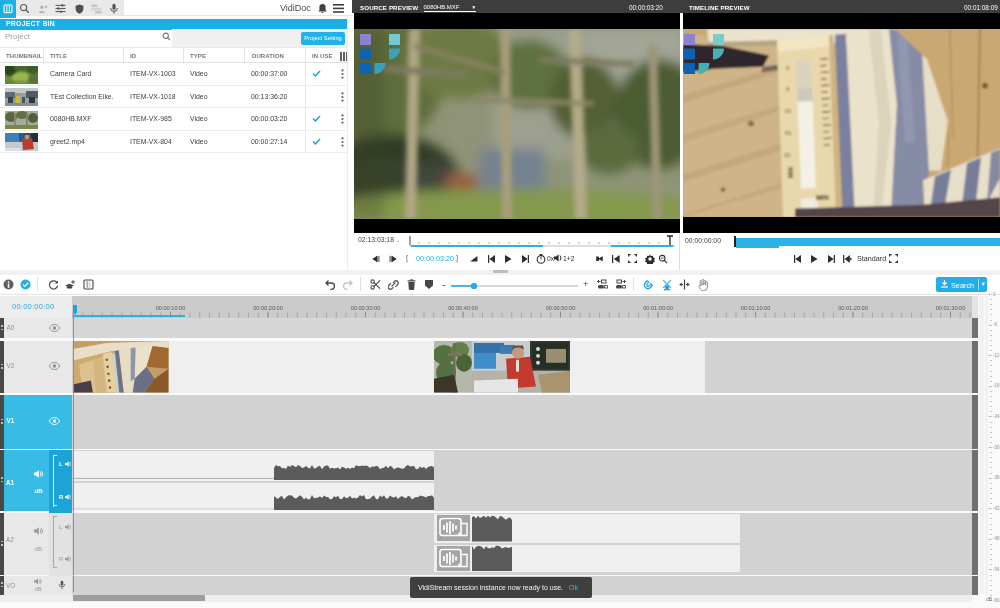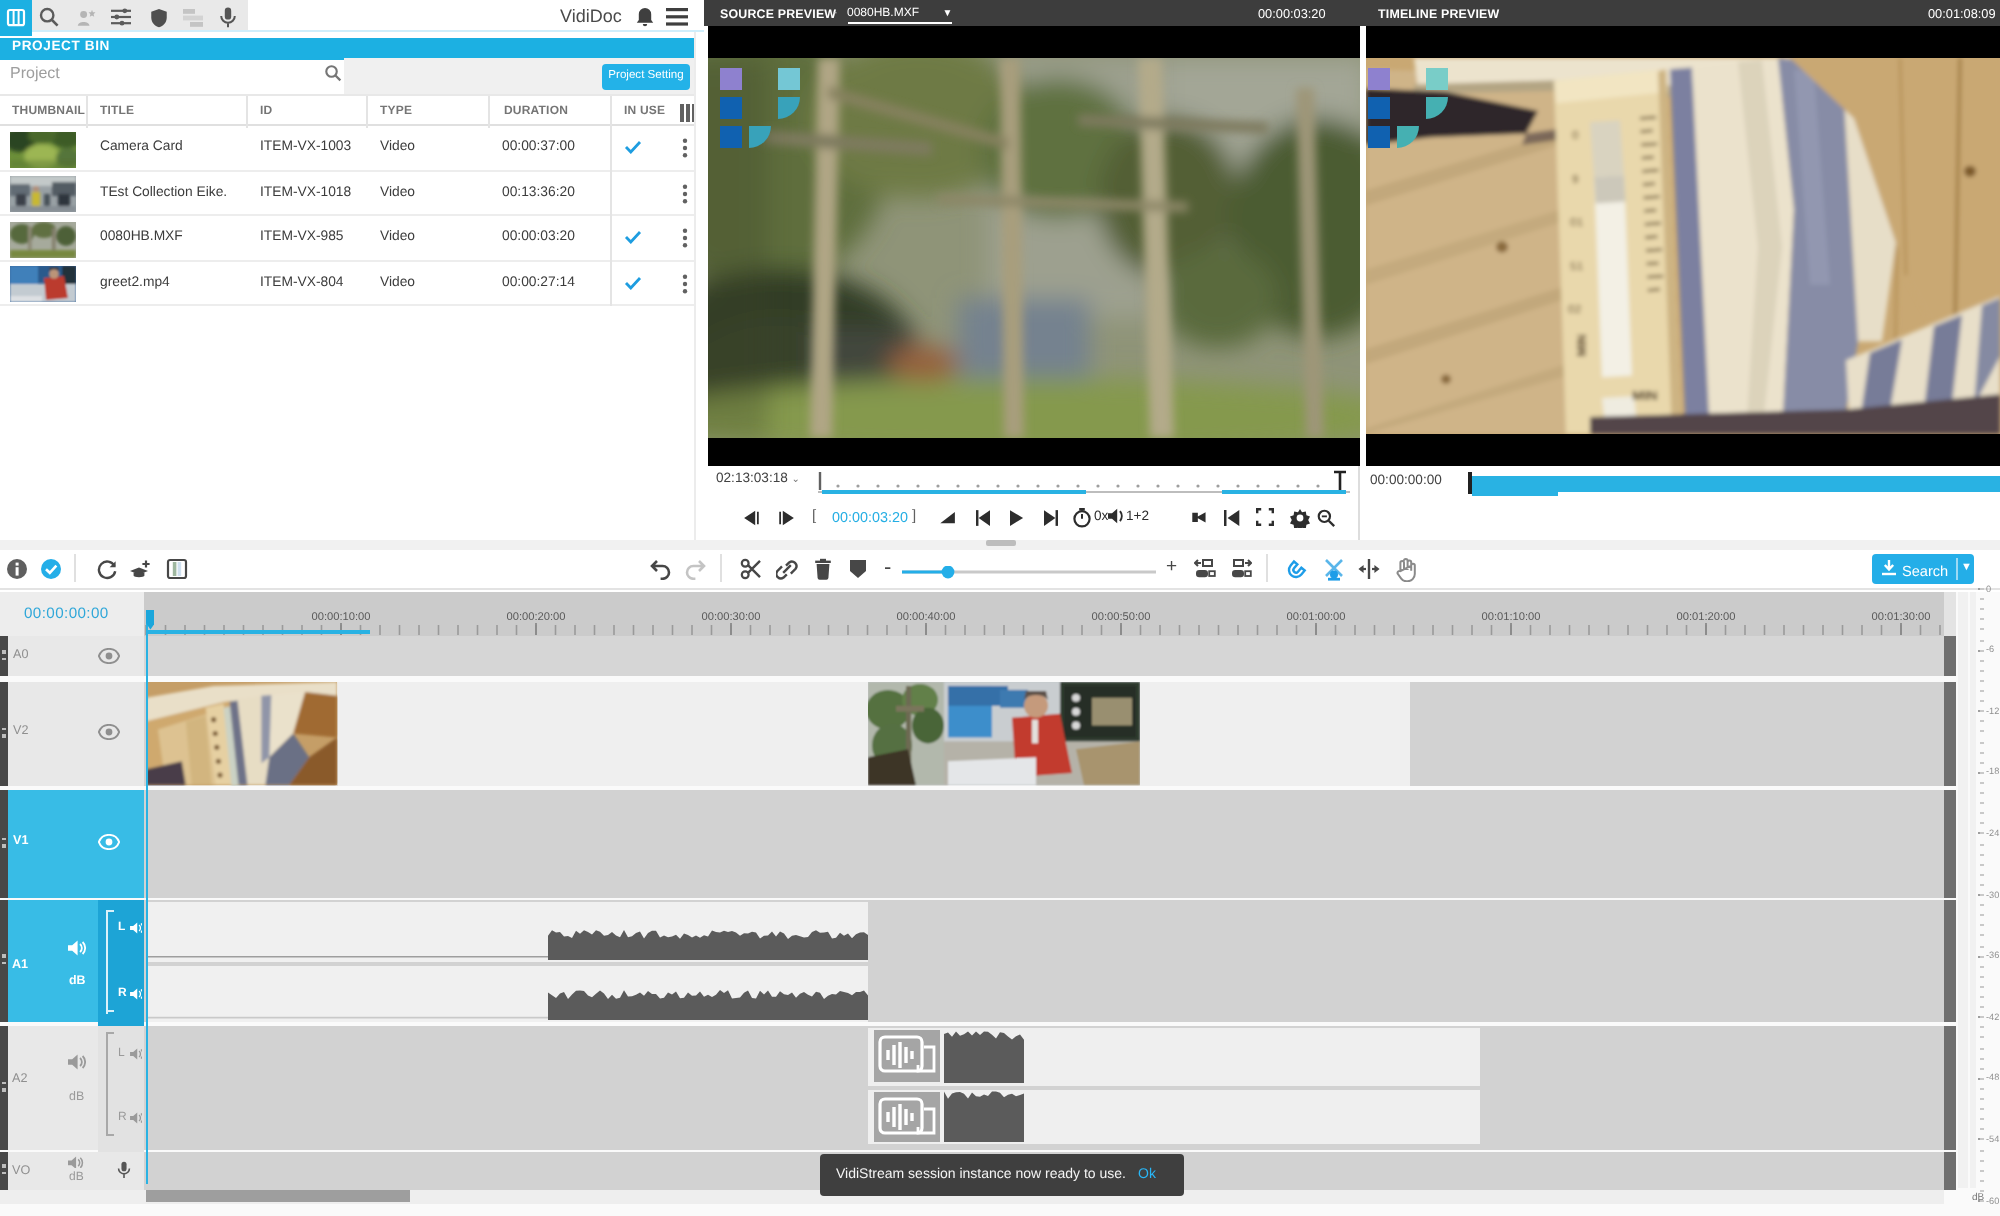--- a/index.html
+++ b/index.html
@@ -490,20 +490,42 @@
         <rect x="29" y="0" width="11" height="11" fill="#79cdc8"></rect>
         <path d="M29 14.5 h11 v0 a11 11 0 0 1 -11 11 Z" fill="#45b0b2"></path>
       </svg>
     </div>
 
     <div class="abs" style="left:0;top:233px;width:320px;height:37px;background:#fff;">
       <span class="abs" style="left:5px;top:4px;font-size:6.8px;color:#424242;">00:00:00:00</span>
       <div class="abs" style="left:54px;top:5px;width:266px;height:8px;background:#29b2e3;"></div>
       <div class="abs" style="left:56px;top:13px;width:43px;height:2px;background:#29b2e3;"></div>
       <div class="abs" style="left:54px;top:3px;width:2px;height:11px;background:#212121;"></div>
+      <div class="abs" style="left:0;top:17px;width:320px;height:18px;">
+        <svg class="abs" style="left:114px;top:5px;" width="7" height="8" viewBox="0 0 8 9">
+            <rect x="0" y="0" width="1.4" height="9" fill="#2d2d2d"></rect>
+            <path d="M8 0 v9 L1.5 4.5 Z" fill="#2d2d2d"></path>
+          </svg>
+        <svg class="abs" style="left:131px;top:5px;" width="7" height="8" viewBox="0 0 8 9">
+            <path d="M0 0 v9 L7.5 4.5 Z" fill="#2d2d2d"></path>
+          </svg>
+        <svg class="abs" style="left:148px;top:5px;" width="7" height="8" viewBox="0 0 8 9">
+            <rect x="6.6" y="0" width="1.4" height="9" fill="#2d2d2d"></rect>
+            <path d="M0 0 v9 L6.5 4.5 Z" fill="#2d2d2d"></path>
+          </svg>
+        <svg class="abs" style="left:163px;top:5px;" width="9" height="8" viewBox="0 0 10 9">
+            <rect x="0" width="1.4" height="9" fill="#2d2d2d"></rect>
+            <path d="M7.6 0 v9 L1.8 4.5 Z" fill="#2d2d2d"></path>
+            <path d="M7 4.5 h3 M8.5 3 v3" stroke="#2d2d2d" stroke-width="1"></path>
+          </svg>
+        <span class="abs" style="left:177px;top:4px;font-size:7.2px;color:#2d2d2d;">Standard</span>
+        <svg class="abs" style="left:209px;top:4px;" width="9" height="9" viewBox="0 0 9 9" stroke="#2d2d2d" stroke-width="1.2" fill="none">
+            <path d="M0.6 2.6 V0.6 H2.6 M6.4 0.6 H8.4 V2.6 M8.4 6.4 V8.4 H6.4 M2.6 8.4 H0.6 V6.4"></path>
+          </svg>
+      </div>
     </div>
   </div>
 
   <div class="abs" style="left:0;top:270px;width:1000px;height:5px;background:#f1f1f1;">
     <div class="abs" style="left:493px;top:0;width:15px;height:3px;background:#bdbdbd;border-radius:1px;"></div>
   </div>
 
   <div class="abs" style="left:0;top:275px;width:1000px;height:20px;background:#fff;border-bottom:1px solid #e3e3e3;">
 
     <div class="abs" style="left:2px;top:4.5px;width:6px;height:11px;background:#9e9e9e;opacity:0;"></div>

